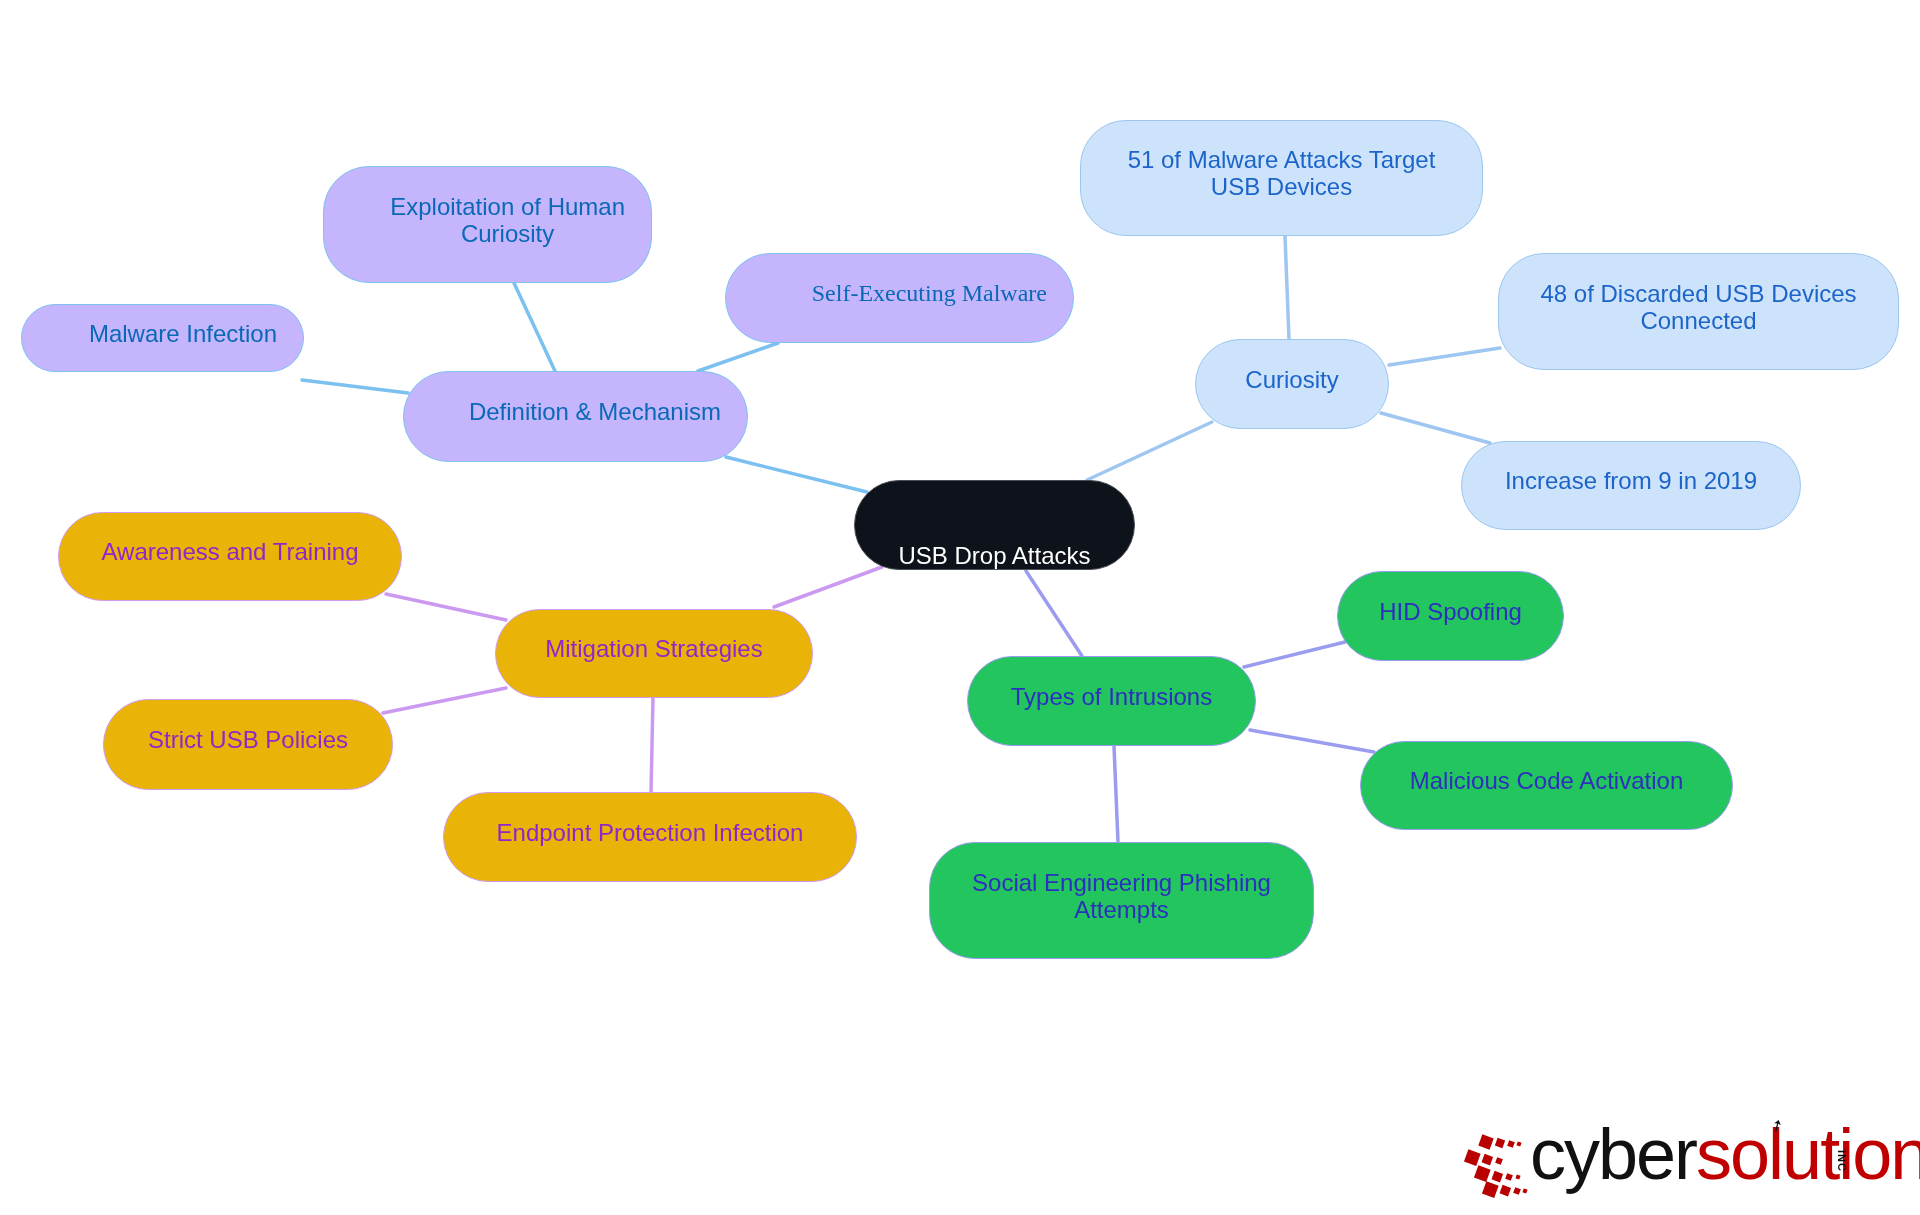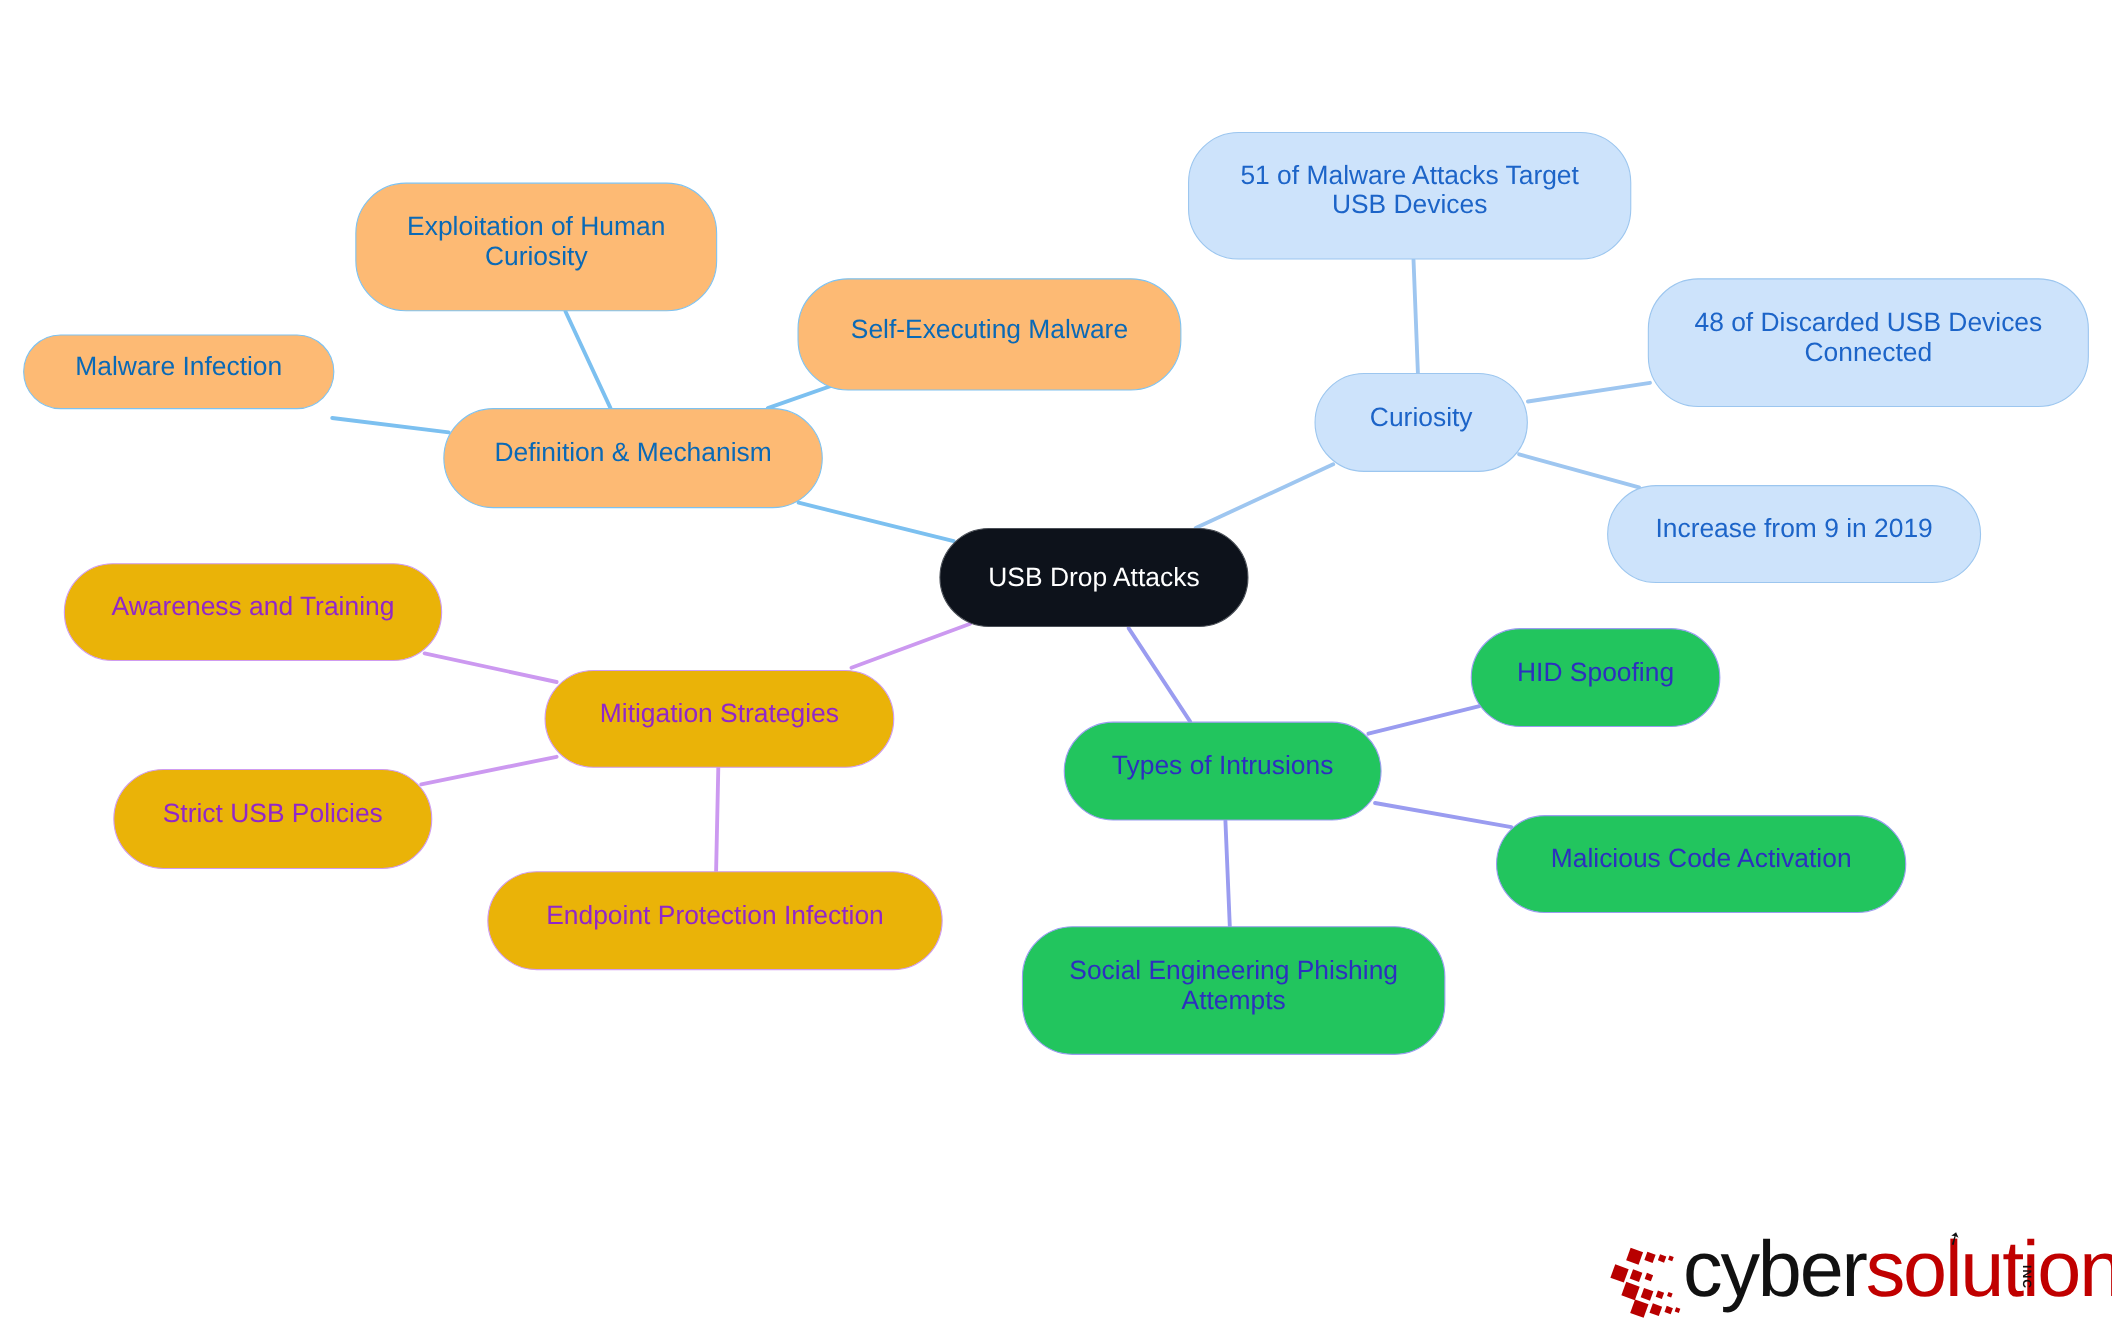--- a/index.html
+++ b/index.html
@@ -5,22 +5,22 @@
     html, body { margin: 0; padding: 0; background: #ffffff; }
     body { width: 1920px; height: 1215px; position: relative; overflow: hidden;
            font-family: "Liberation Sans", "DejaVu Sans", sans-serif; }
     #canvas { position: absolute; left: 0; top: 0; width: 1920px; height: 1215px; }
     svg.edges { position: absolute; left: 0; top: 0; width: 1920px; height: 1215px; }
     .node { position: absolute; box-sizing: border-box; border-radius: 46px;
             border: 1.5px solid; display: flex; align-items: center; justify-content: center;
             text-align: center; font-size: 24px; line-height: 27px; padding: 0 26px 10px 26px;
             cursor: pointer; letter-spacing: 0; }
     .node span { display: block; }
-    .root { background: #0d121b; border-color: #4a4f57; color: #ffffff; padding-bottom: 0; }
-    .g-def { background: #fdba74; border-color: #7ec2f0; color: #0a69b6; }
+    .root { background: #0d121b; border-color: #4a4f57; color: #ffffff; padding-bottom: 0; align-items: flex-end; }
+    .g-def { background: #c4b5fd; border-color: #7ec2f0; color: #0a69b6; justify-content: flex-end; }
     .g-stat { background: #cde3fb; border-color: #9cc6ef; color: #1c64c8; }
     .g-int { background: #22c55e; border-color: #9a9cf0; color: #2d2fbf; }
     .g-mit { background: #eab308; border-color: #cf9cf0; color: #9127c9; }
     .logo { position: absolute; left: 1460px; top: 1122px; width: 420px; height: 80px; }
     .logo-text { position: absolute; left: 70px; top: 0px; font-size: 72px; line-height: 64px;
                  letter-spacing: -2px; white-space: nowrap; font-family: "Liberation Sans", sans-serif; }
     .logo-cyber { color: #111111; }
     .logo-sol { color: #c00000; }
     .logo-inc { position: absolute; left: 388px; top: 28px; font-size: 11px; color: #111;
                 transform: rotate(90deg); transform-origin: left top; letter-spacing: 1px;
@@ -56,21 +56,21 @@
 
   <div class="node g-def" style="left: 403px; top: 371px; width: 345px; height: 91px;">
     <span>Definition &amp; Mechanism</span>
   </div>
   <div class="node g-def" style="left: 323px; top: 166px; width: 329px; height: 117px;">
     <div>
       <span>Exploitation of Human</span>
       <span>Curiosity</span>
     </div>
   </div>
-  <div class="node g-def" style="left: 725px; top: 253px; width: 349px; height: 102px;">
+  <div class="node g-def" style="left: 725px; top: 253px; width: 349px; height: 90px; font-family: Liberation Serif, serif;">
     <span>Self-Executing Malware</span>
   </div>
   <div class="node g-def" style="left: 21px; top: 304px; width: 283px; height: 68px;">
     <span>Malware Infection</span>
   </div>
 
   <div class="node g-stat" style="left: 1195px; top: 339px; width: 194px; height: 90px;">
     <span>Curiosity</span>
   </div>
   <div class="node g-stat" style="left: 1080px; top: 120px; width: 403px; height: 116px;">

